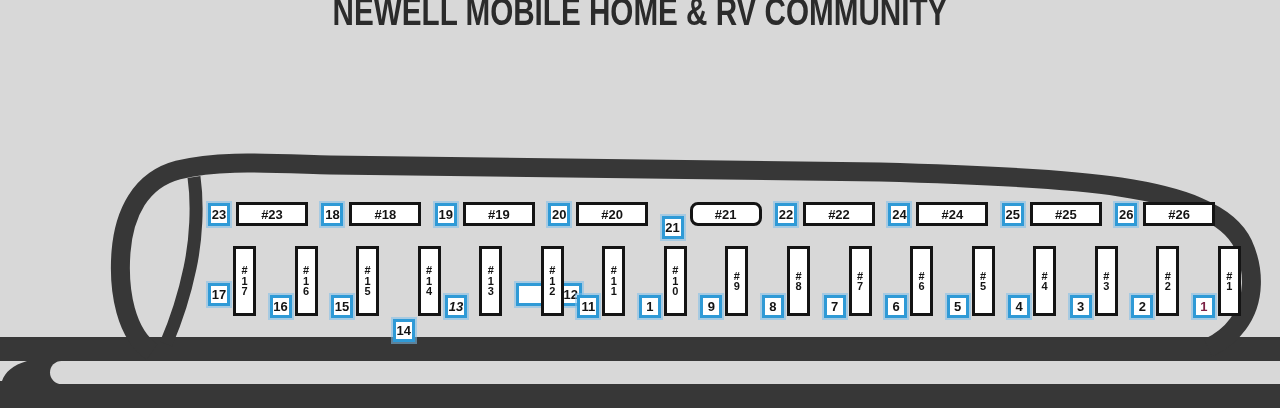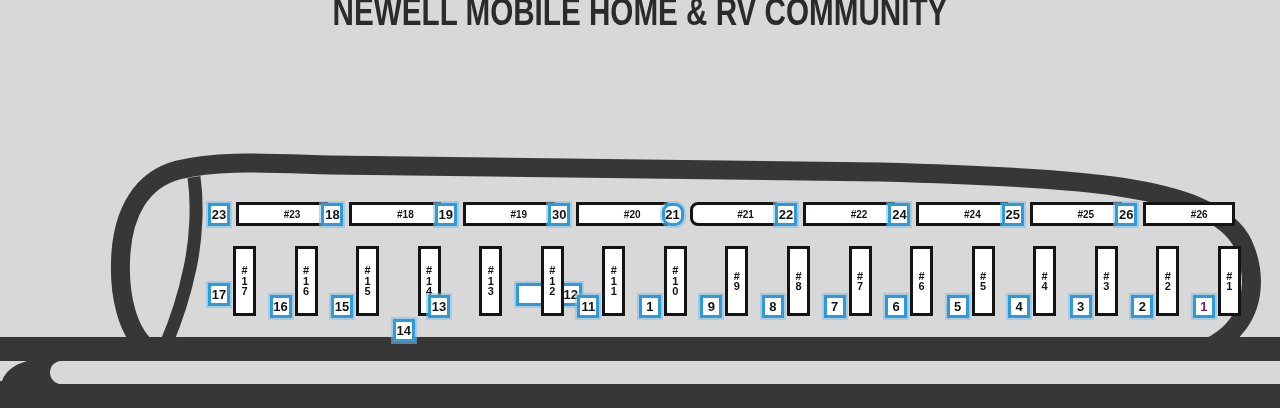--- a/index.html
+++ b/index.html
@@ -44,25 +44,24 @@
   }
   .lot-h {
     position: absolute;
     width: 66px;
     height: 18px;
     background: #ffffff;
     border: 3px solid #141414;
     display: flex;
     align-items: center;
     justify-content: center;
-    font-size: 10px;
+    font-size: 13px;
     font-weight: 700;
     color: #141414;
     box-sizing: content-box;
-    padding-left: 20px;
   }
   .lot-v {
     position: absolute;
     width: 17px;
     height: 64px;
     background: #ffffff;
     border: 3px solid #141414;
     display: flex;
     align-items: center;
     justify-content: center;
@@ -95,23 +94,23 @@
     <path d="M 194,177 C 198,205 196,240 190,268 C 185,292 178,316 166,344" fill="none" stroke="#373737" stroke-width="13" stroke-linecap="butt"></path>
   </svg>
 
   <div id="top-row">
       <div class="badge" style="left: 208px; top: 203px;">23</div>
       <div class="lot-h" style="left: 236px; top: 202px;">#23</div>
       <div class="badge" style="left: 321.4px; top: 203px;">18</div>
       <div class="lot-h" style="left: 349.4px; top: 202px;">#18</div>
       <div class="badge" style="left: 434.8px; top: 203px;">19</div>
       <div class="lot-h" style="left: 462.8px; top: 202px;">#19</div>
-      <div class="badge" style="left: 548.2px; top: 203px;">30</div>
+      <div class="badge" style="left: 548.2px; top: 203px;">20</div>
       <div class="lot-h" style="left: 576.2px; top: 202px;">#20</div>
-      <div class="badge" style="left: 661.6px; top: 203px; border-radius: 9px;">21</div>
+      <div class="badge" style="left: 661.6px; top: 216px;">21</div>
       <div class="lot-h" style="left: 689.6px; top: 202px; border-radius: 8px;">#21</div>
       <div class="badge" style="left: 775px; top: 203px;">22</div>
       <div class="lot-h" style="left: 803px; top: 202px;">#22</div>
       <div class="badge" style="left: 888.4px; top: 203px;">24</div>
       <div class="lot-h" style="left: 916.4px; top: 202px;">#24</div>
       <div class="badge" style="left: 1001.8px; top: 203px;">25</div>
       <div class="lot-h" style="left: 1029.8px; top: 202px;">#25</div>
       <div class="badge" style="left: 1115.2px; top: 203px;">26</div>
       <div class="lot-h" style="left: 1143.2px; top: 202px;">#26</div>
     </div>
@@ -125,21 +124,21 @@
 1
 6</div>
       <div class="badge" style="left: 331.1px; top: 295px;">15</div>
       <div class="lot-v" style="left: 356.1px; top: 246px;">#
 1
 5</div>
       <div class="badge" style="left: 392.65px; top: 295px; margin-top: 24px;">14</div>
       <div class="lot-v" style="left: 417.65px; top: 246px;">#
 1
 4</div>
-      <div class="badge" style="left: 428px; top: 295px;">13</div>
+      <div class="badge" style="left: 445px; top: 295px; font-style: italic;">13</div>
       <div class="lot-v" style="left: 479.2px; top: 246px;">#
 1
 3</div>
       <div class="badge" style="left: 515.75px; top: 283px; padding-left: 44px;">12</div>
       <div class="lot-v" style="left: 540.75px; top: 246px;">#
 1
 2</div>
       <div class="badge" style="left: 577.3px; top: 295px;">11</div>
       <div class="lot-v" style="left: 602.3px; top: 246px;">#
 1

